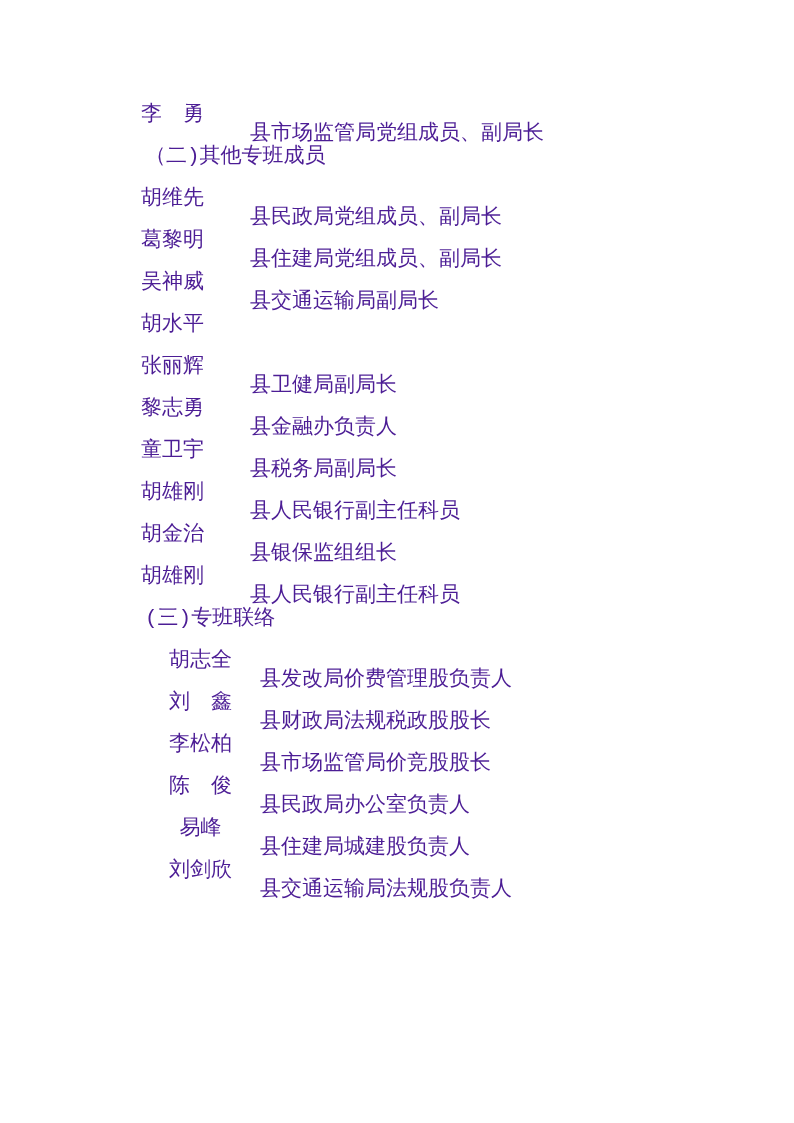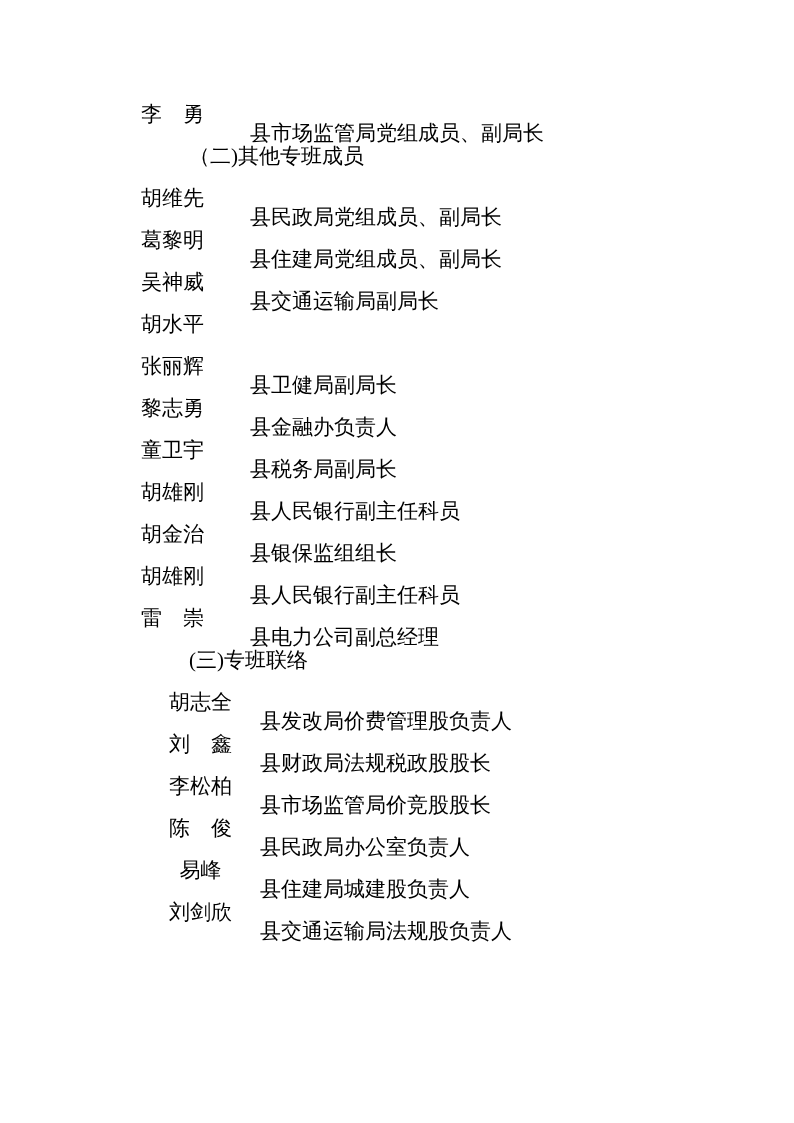--- a/index.html
+++ b/index.html
@@ -5,22 +5,22 @@
   html, body {
     margin: 0;
     padding: 0;
     background: #ffffff;
   }
   .page {
     position: relative;
     width: 778px;
     height: 1123px;
     background: #ffffff;
-    color: #000000;
-    font-family: Liberation Serif, serif;
+    color: #4c1d95;
+    font-family: Liberation Mono, monospace;
     overflow: hidden;
   }
   .content {
     position: absolute;
     top: 93px;
     left: 141px;
     right: 30px;
   }
   .row {
     height: 42px;
@@ -33,21 +33,20 @@
   .row .name {
     flex: 0 0 109px;
     white-space: pre;
   }
   .row.sec3 .name {
     flex: 0 0 119px;
     text-align: center;
   }
   .row.header-row {
     padding-left: 4px;
-    margin-left: 44px;
   }
   .title {
     white-space: pre;
     margin-top: 38px;
   }
 </style>
 </head>
 <body>
 
 <div class="page">
@@ -94,24 +93,20 @@
       <span class="title">县人民银行副主任科员</span>
     </div>
     <div class="row">
       <span class="name">胡金治</span>
       <span class="title">县银保监组组长</span>
     </div>
     <div class="row">
       <span class="name">胡雄刚</span>
       <span class="title">县人民银行副主任科员</span>
     </div>
-    <div class="row">
-      <span class="name">雷　崇</span>
-      <span class="title">县电力公司副总经理</span>
-    </div>
 
     <div class="row header-row">
       <span>(三)专班联络</span>
     </div>
 
     <div class="row sec3">
       <span class="name">胡志全</span>
       <span class="title">县发改局价费管理股负责人</span>
     </div>
     <div class="row sec3">

